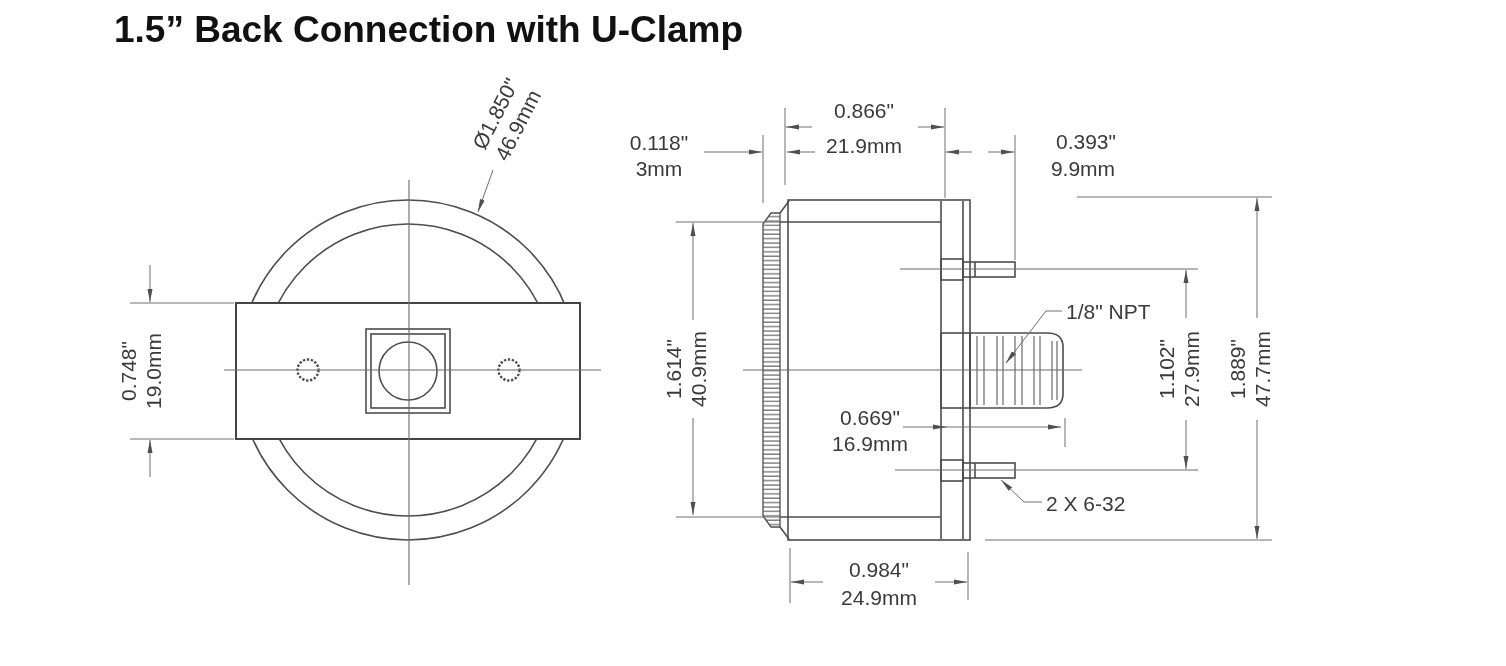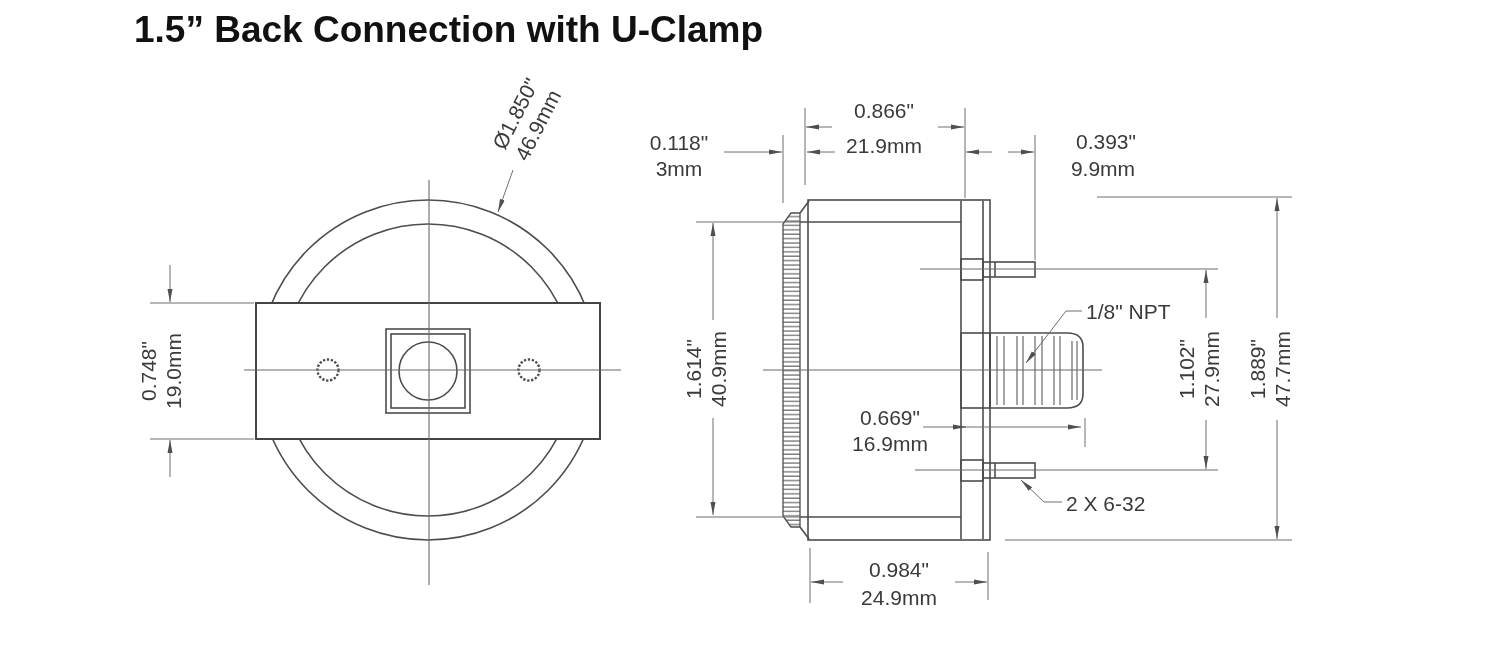--- a/index.html
+++ b/index.html
@@ -2,21 +2,20 @@
 <html><head>
 <meta charset="utf-8">
 <style>
   html,body{margin:0;padding:0;background:#ffffff;}
   .stage{
     position:relative;
     width:1442px;height:666px;
     background:#ffffff;
     font-family:"Liberation Sans", sans-serif;
     overflow:hidden;
-    padding-left:20px;
   }
   svg{display:block;}
   text{fill:#3a3a3a;font-family:"Liberation Sans", sans-serif;}
   .title{font-size:37px;font-weight:bold;fill:#111111;}
   .dim{font-size:21px;}
   .obj{stroke:#4d4d4d;stroke-width:1.6;fill:none;}
   .thin{stroke:#6e6e6e;stroke-width:1;fill:none;}
   .cline{stroke:#6a6a6a;stroke-width:1.1;fill:none;}
   .thread{stroke:#5a5a5a;stroke-width:1.1;fill:none;}
 </style>

